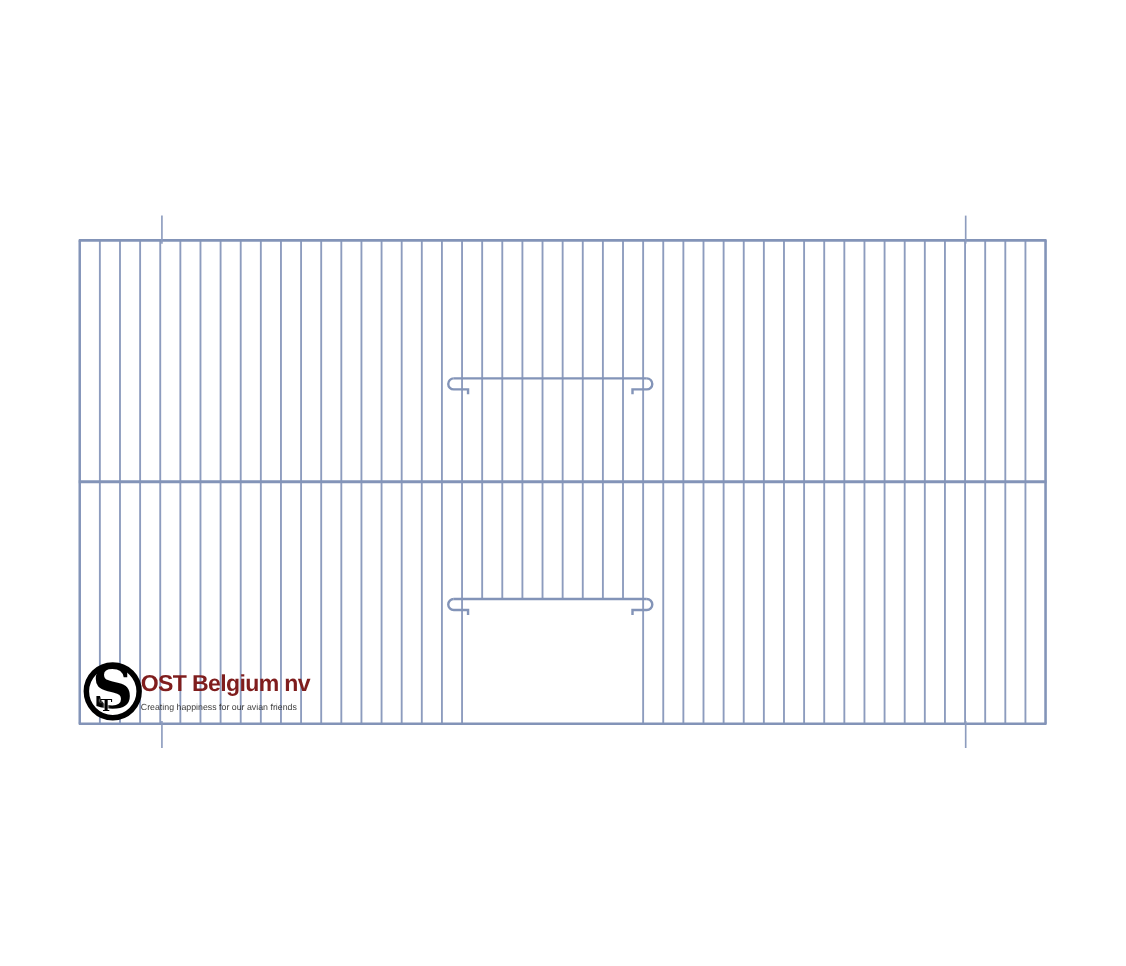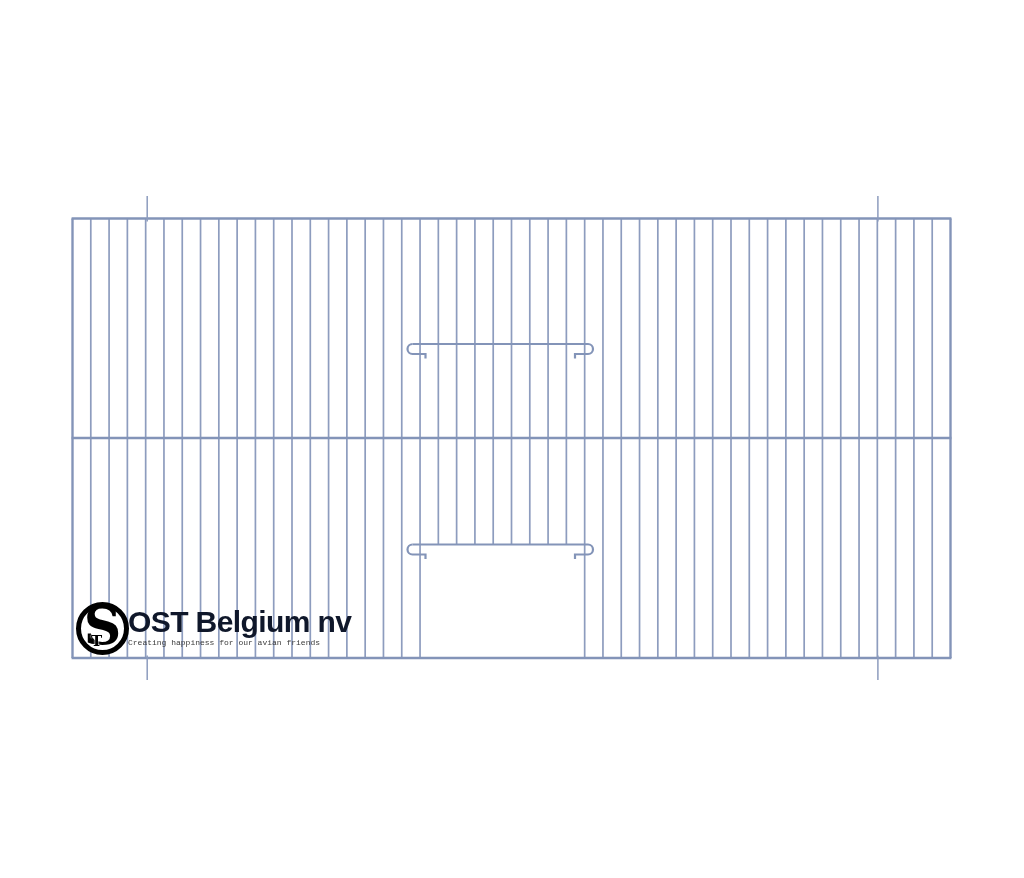--- a/index.html
+++ b/index.html
@@ -36,33 +36,31 @@
     position: absolute; left: 10px; top: 27px;
     font-family: "DejaVu Serif", serif;
     font-weight: 700;
     font-size: 15px; line-height: 15px;
     color: #000;
     text-shadow: 0 0 2px #fff, 0 0 2px #fff;
   }
   .logo-text { margin-left: -1px; padding-top: 6px; z-index: 1; }
   .brand {
     font-weight: 700;
-    font-size: 30px; line-height: 28px;
+    font-size: 21px; line-height: 28px;
     letter-spacing: -0.6px;
-    color: #0f172a;
+    color: #7f1d1d;
     white-space: nowrap;
-    text-align: right;
   }
   .tagline {
     margin-top: 3px;
     font-size: 8px; line-height: 8px;
     letter-spacing: 0px;
     color: #3b3b3b;
     white-space: nowrap;
-    font-family: Liberation Mono, monospace;
   }
 </style>
 </head>
 <body>
 
 <div class="stage">
 
   <svg id="panel-svg" viewBox="0 0 1024 878" xmlns="http://www.w3.org/2000/svg">
       <line x1="72.5" y1="218.5" x2="72.5" y2="658" stroke="#8d9cbe" stroke-width="1.7" stroke-linecap="butt"></line>
       <line x1="90.79166666666667" y1="218.5" x2="90.79166666666667" y2="658" stroke="#8d9cbe" stroke-width="1.7" stroke-linecap="butt"></line>

